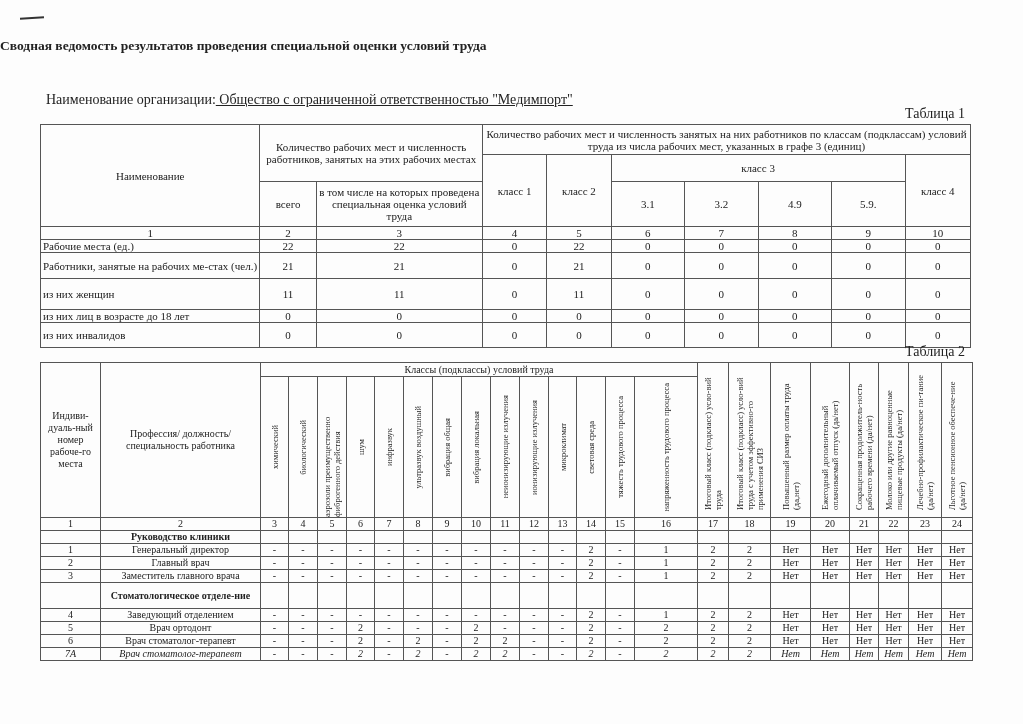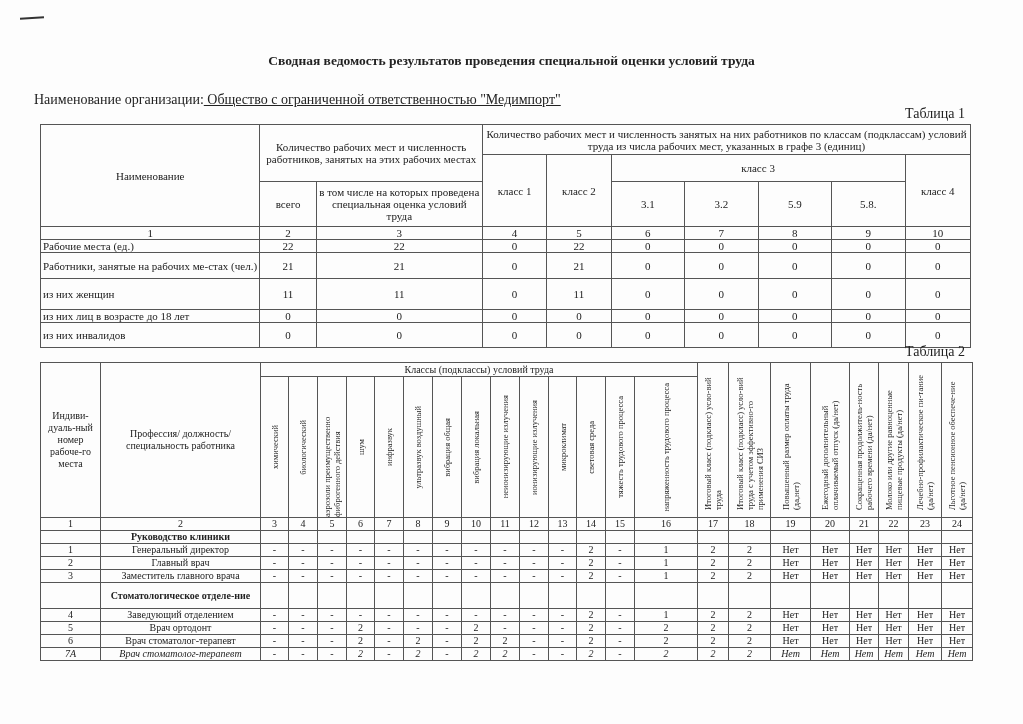--- a/index.html
+++ b/index.html
@@ -1,20 +1,20 @@
 <!DOCTYPE html>
 <html><head>
 <meta charset="utf-8">
 <style>
   html, body { margin:0; padding:0; background:#fdfdfd; }
   body { width:1023px; height:724px; position:relative; overflow:hidden;
          font-family:"Liberation Serif","DejaVu Serif",serif; color:#222; }
   .mark { position:absolute; left:20px; top:17px; width:24px; height:2px; background:#333; transform:rotate(-3deg); }
-  .title { position:absolute; left:0; width:1023px; top:53px; text-align:center; font-weight:bold; font-size:13.5px; }
-  .org { position:absolute; left:34px; top:92px; font-size:14px; }
+  .title { position:absolute; left:0; width:1023px; top:38px; font-weight:bold; font-size:13.5px; }
+  .org { position:absolute; left:46px; top:92px; font-size:14px; }
   .org .val { text-decoration:underline; }
   .tlabel { position:absolute; font-size:14px;font-family:Liberation Serif, serif; }
   table { border-collapse:collapse; position:absolute; table-layout:fixed; }
   td { border:1px solid #555; padding:0 2px; font-size:11px; text-align:center; vertical-align:middle; line-height:12px; overflow:hidden; }
   td.l { text-align:left; }
   td.b { font-weight:bold; }
   .vert { writing-mode:vertical-rl; transform:rotate(180deg); font-size:8.5px; line-height:10px; text-align:left; white-space:normal; margin:0 auto; max-height:140px; }
   #t1 { left:40px; top:124px; width:931px; }
   #t2 { left:40px; top:362px; width:932px; }
   #t2 td { font-size:10px; }
@@ -54,22 +54,22 @@
     <td rowspan="2">класс 1</td>
     <td rowspan="2">класс 2</td>
     <td colspan="4">класс 3</td>
     <td rowspan="2">класс 4</td>
   </tr>
   <tr style="height:45px">
     <td>всего</td>
     <td>в том числе на которых проведена специальная оценка условий труда</td>
     <td>3.1</td>
     <td>3.2</td>
-    <td>5.9</td>
-    <td>5.8.</td>
+    <td>4.9</td>
+    <td>5.9.</td>
   </tr>
   <tr style="height:13px">
     <td>1</td>
     <td>2</td>
     <td>3</td>
     <td>4</td>
     <td>5</td>
     <td>6</td>
     <td>7</td>
     <td>8</td>

